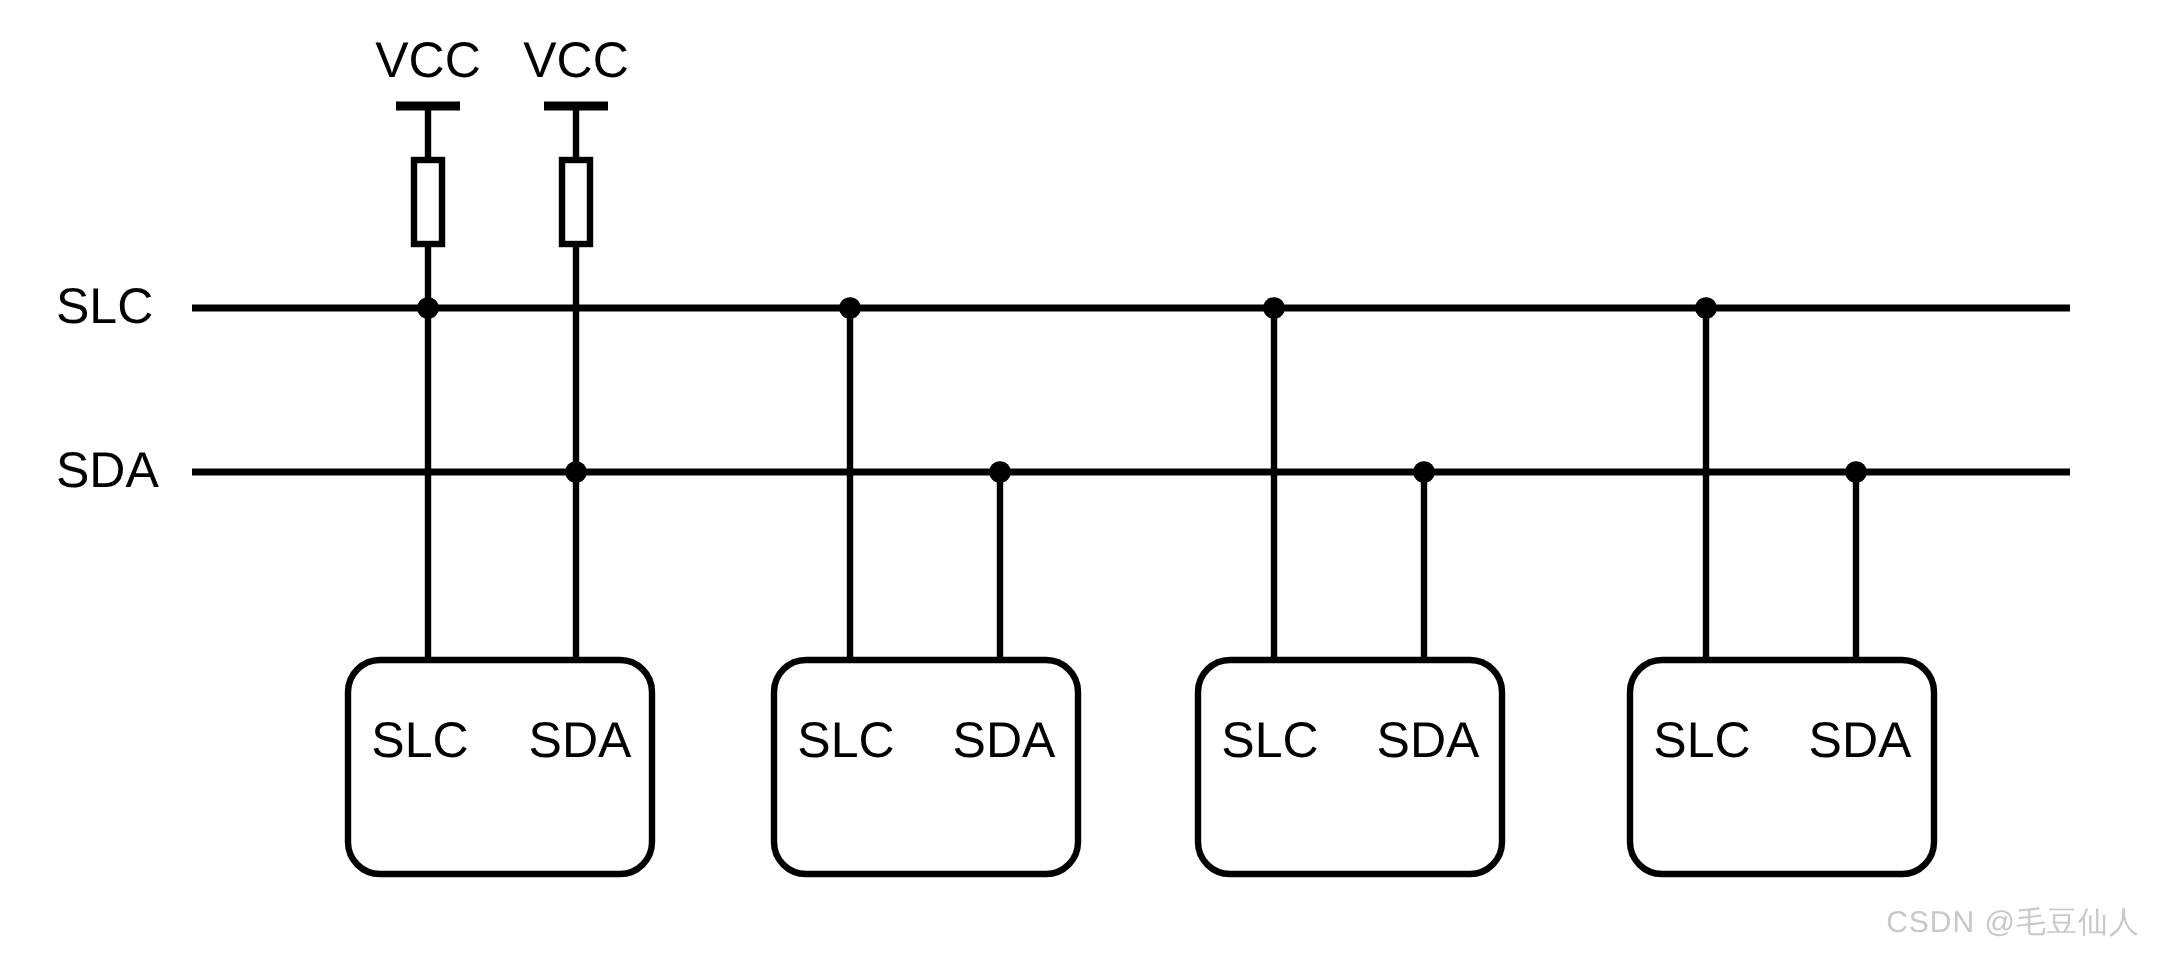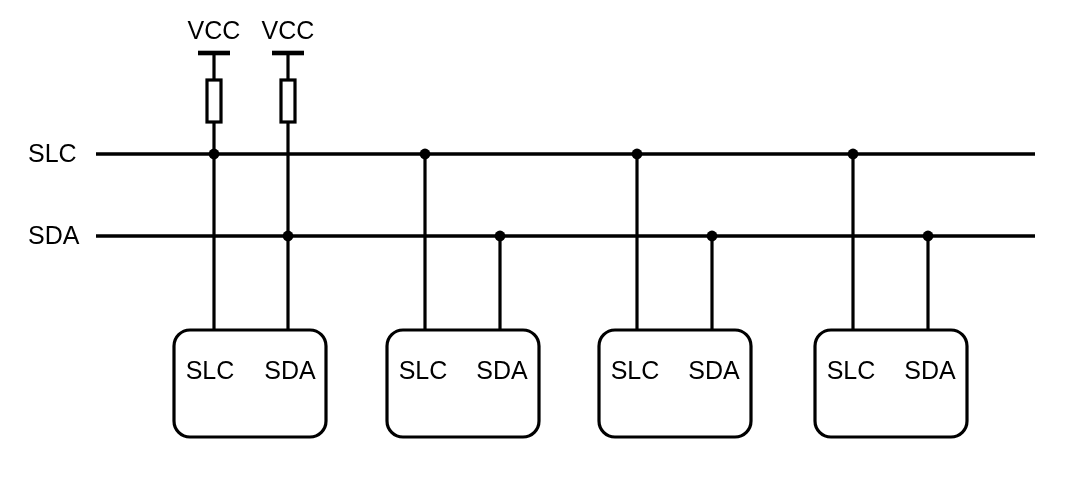--- a/index.html
+++ b/index.html
@@ -156,14 +156,15 @@
 
       <circle class="junction" cx="637" cy="154" r="5.4"></circle>
       <circle class="junction" cx="712" cy="236" r="5.4"></circle>
 
       <circle class="junction" cx="853" cy="154" r="5.4"></circle>
       <circle class="junction" cx="928" cy="236" r="5.4"></circle>
     </g>
 
   </svg>
 
+  <div class="watermark">CSDN @毛豆仙人</div>
 
 </div>
 
 </body></html>

